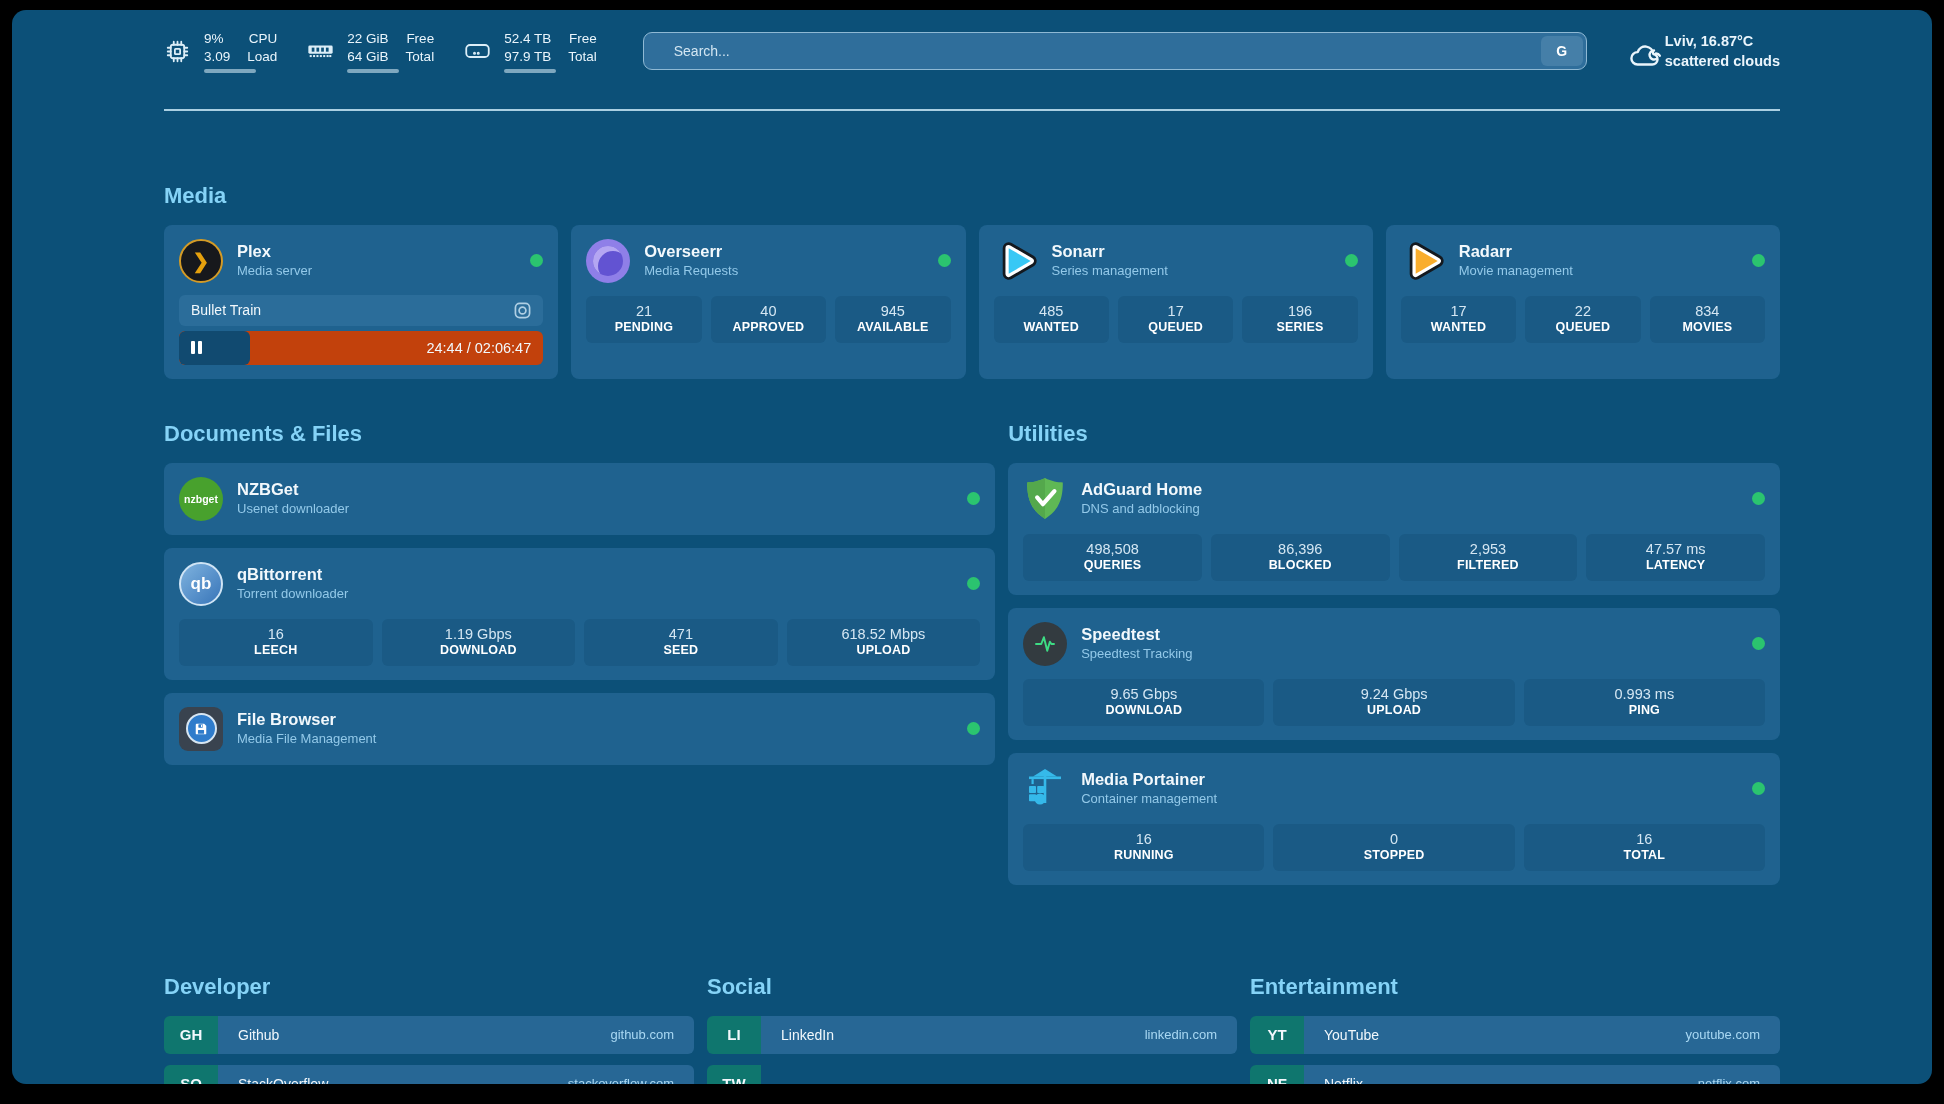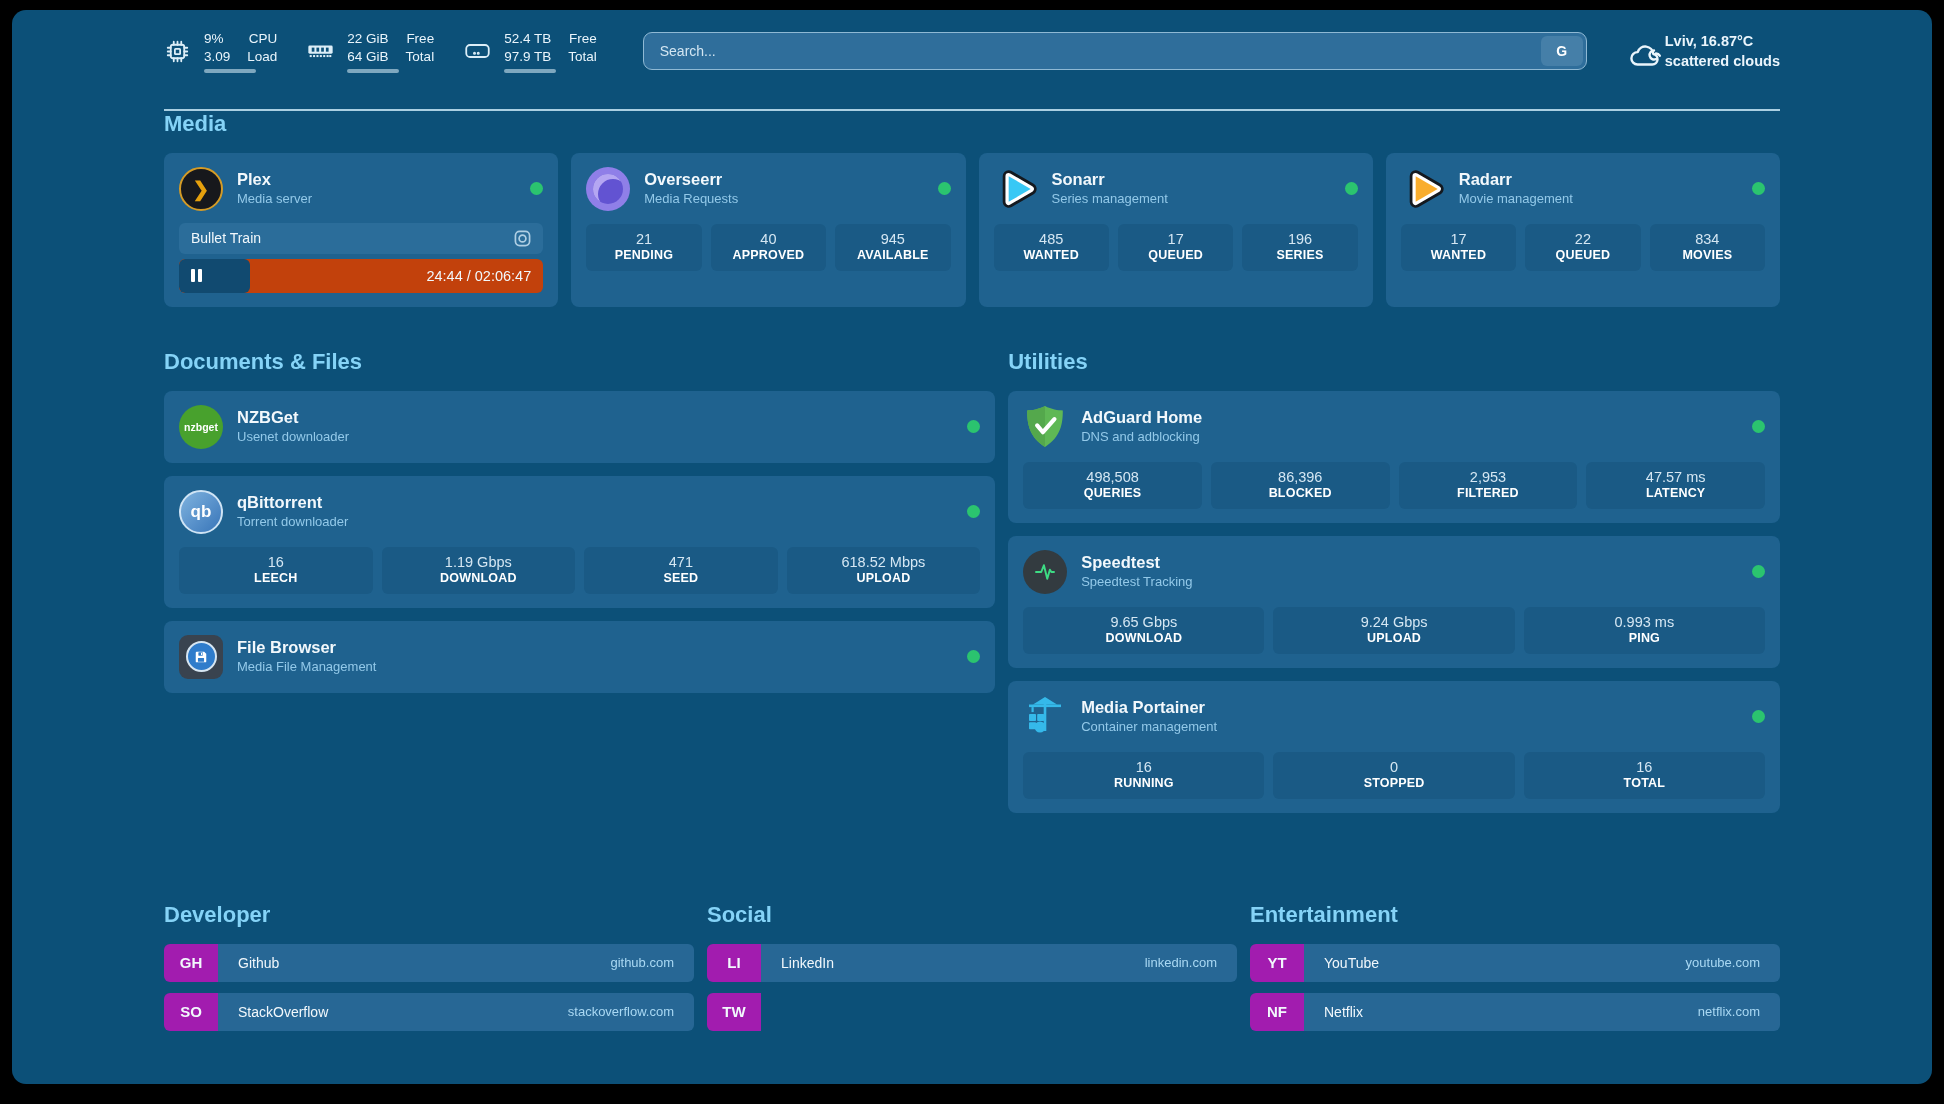--- a/index.html
+++ b/index.html
@@ -14,34 +14,34 @@
   .res-icon{width:27px;height:27px;display:flex;align-items:center;justify-content:center;color:#DCEEF8;}
   .res-cols{display:flex;gap:17px;}
   .res-col{display:flex;flex-direction:column;line-height:1.32;}
   .res-col.vals{position:relative;padding-bottom:7px;}
   .res-bar{position:absolute;bottom:0;left:0;width:52px;height:4px;border-radius:2px;
            background:rgba(223,240,250,0.55);}
   .res-col.labs{padding-bottom:7px;align-items:flex-end;}
 
   .search{flex:1;position:relative;height:38px;margin:0 40px 0 46px;display:flex;}
   .search input{flex:1;background:#2F6E9B;border:1px solid #8FB9D4;border-radius:9px;
-                color:#EAF5FC;padding:0 16px;font-size:14px;outline:none;
+                color:#EAF5FC;padding:0 30px;font-size:14px;outline:none;
                 font-family:"Liberation Sans",sans-serif;}
   .search input::placeholder{color:#D3E6F2;}
   .gbtn{position:absolute;right:4px;top:4px;bottom:4px;width:42px;background:#457FA8;
         border:none;border-radius:6px;color:#fff;font-size:14px;font-weight:600;cursor:pointer;
         font-family:"Liberation Sans",sans-serif;}
   .weather{display:flex;align-items:flex-end;color:#EAF5FC;font-weight:bold;}
   .weather-lines{display:flex;flex-direction:column;line-height:1.38;font-size:14.5px;}
 
   .divider{border:none;height:2px;background:rgba(199,229,244,0.85);margin:36px 0 0;}
 
   
   .section-title{color:#85D3F7;font-size:22px;font-weight:600;margin:0 0 16px;}
-  .media-section{}
+  .media-section{margin-top:72px;}
   .grid4{display:grid;grid-template-columns:repeat(4,1fr);gap:13px;}
   .grid2{display:grid;grid-template-columns:1.077fr 1fr;gap:13px;margin-top:42px;align-items:start;}
   .col .card{margin-bottom:13px;}
 
   .card{background:#1F628F;border-radius:8px;padding:14px 15px;box-sizing:border-box;}
   .card-head{display:flex;align-items:center;gap:14px;}
   .card-titles{line-height:1.3;}
   .card-title{color:#F2F8FC;font-size:16.5px;font-weight:600;}
   .card-desc{color:#93C9E9;font-size:13px;}
   .dot{margin-left:auto;width:13px;height:13px;border-radius:50%;background:#2BC46F;flex:0 0 13px;}
@@ -74,21 +74,21 @@
   .icon-qb{background:linear-gradient(135deg,#7FB3DF,#3875B9);border:2px solid #CFE4F5;
            box-sizing:border-box;border-radius:50%;color:#fff;font-size:17px;font-weight:600;}
   .icon-fb{background:#39434F;border-radius:9px;}
   .fb-circle{width:31px;height:31px;border-radius:50%;background:#2F7CCB;border:2.5px solid #D7E6F2;
              box-sizing:border-box;display:flex;align-items:center;justify-content:center;}
   .icon-speedtest{background:#333B40;border-radius:50%;}
 
   
   .bookmarks{display:grid;grid-template-columns:repeat(3,1fr);gap:13px;margin-top:76px;}
   .bm-row{display:flex;height:38px;margin-bottom:11px;cursor:pointer;}
-  .bm-abbr{width:54px;flex:0 0 54px;background:#a21caf;border-radius:6px 0 0 6px;color:#F2F8FC;
+  .bm-abbr{width:54px;flex:0 0 54px;background:#0f766e;border-radius:6px 0 0 6px;color:#F2F8FC;
            font-weight:700;font-size:15px;display:flex;align-items:center;justify-content:center;}
   .bm-main{flex:1;background:#276795;border-radius:0 6px 6px 0;display:flex;align-items:center;
            padding:0 20px;}
   .bm-name{color:#F2F8FC;font-size:14px;}
   .bm-domain{margin-left:auto;color:#A9D8F3;font-size:13px;}
 </style>
 </head>
 <body>
 
 <div class="frame">

